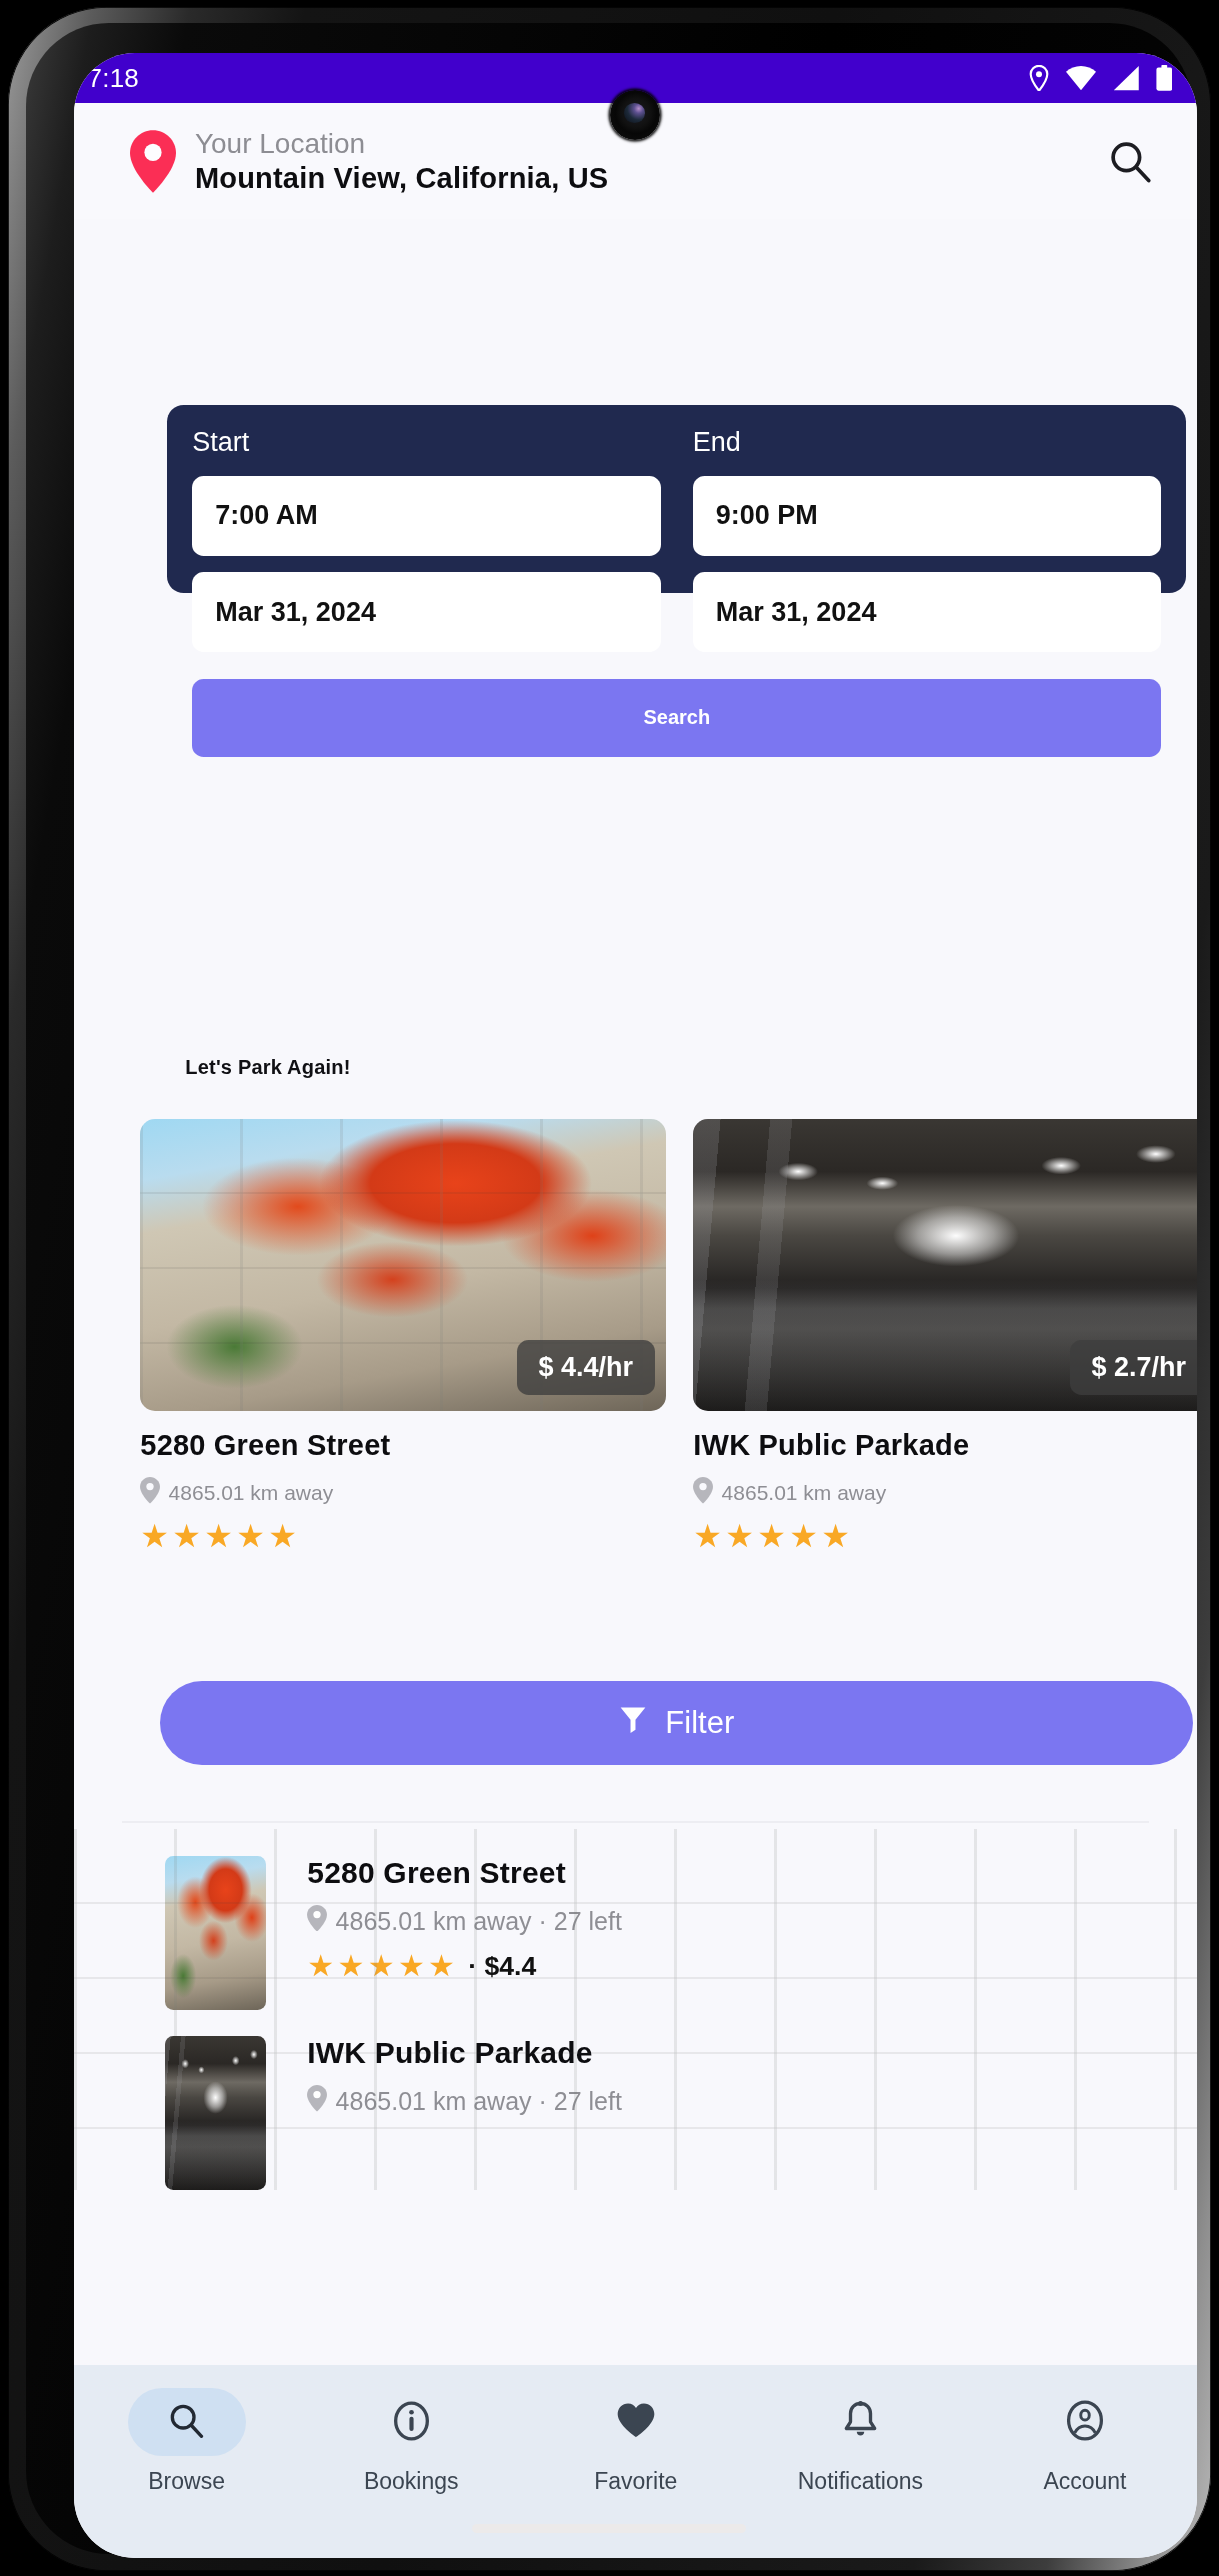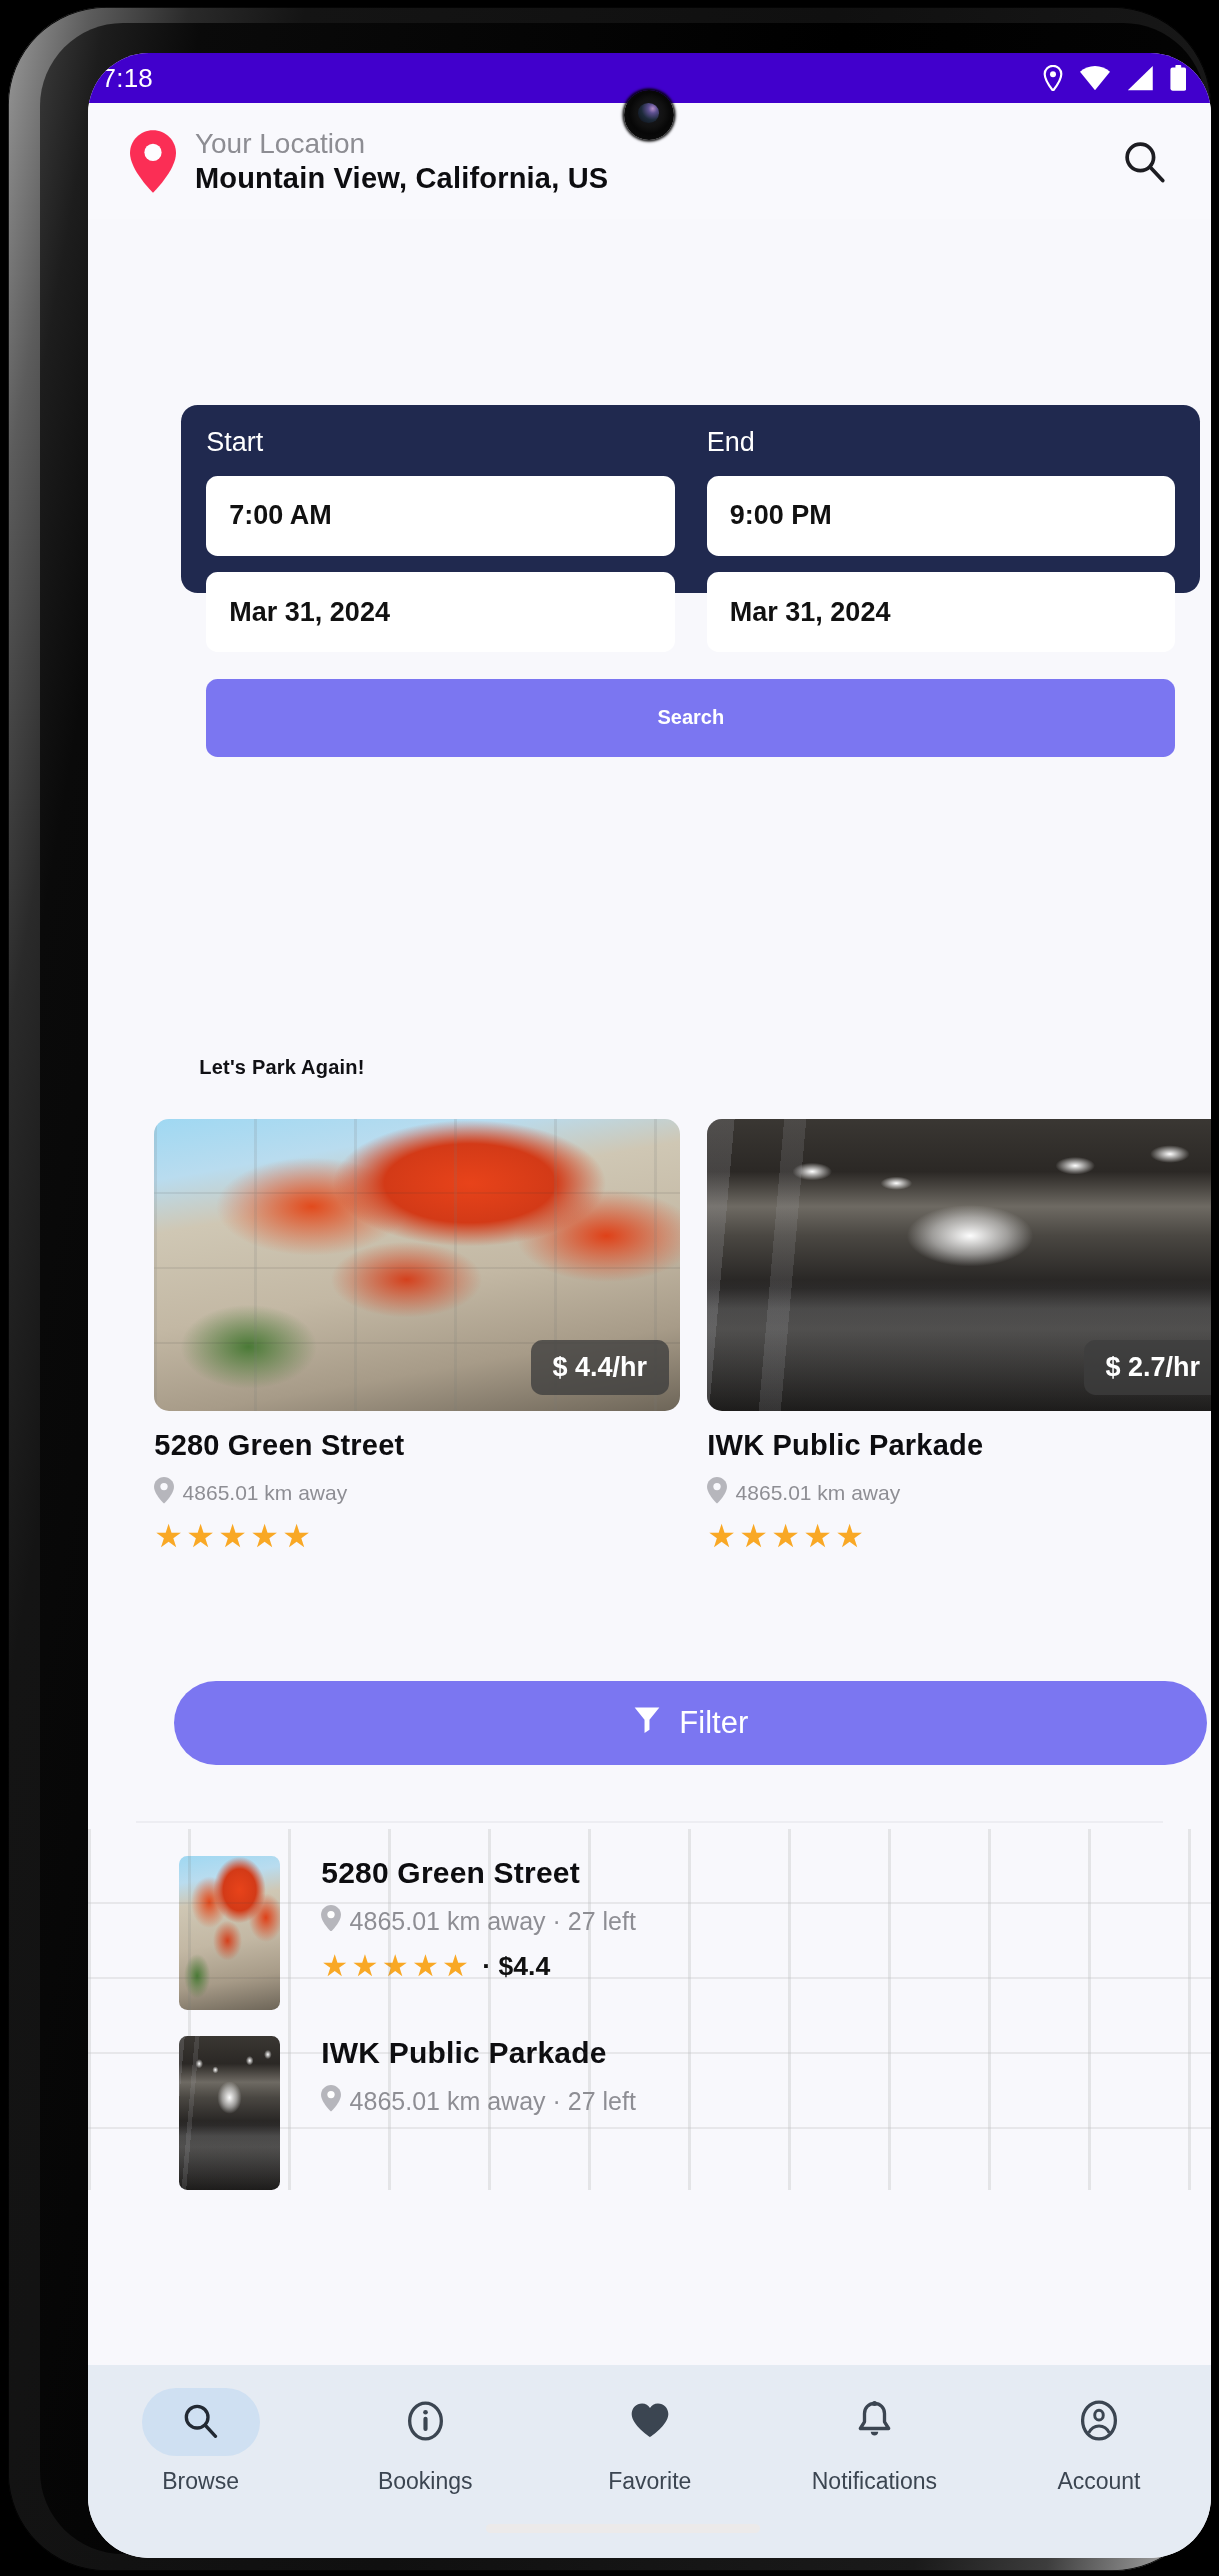--- a/index.html
+++ b/index.html
@@ -13,21 +13,21 @@
 
   
   .phone-frame {
     position: absolute; left: 8.3px; top: 6.6px;
     width: 1203px; height: 2564px;
     border-radius: 98px;
     background: linear-gradient(100deg,#9a9a9a 0%,#5c5c5c 5%,#2a2a2a 11%,#141414 18%,#101010 50%,#1a1a1a 82%,#3d3d3d 90%,#8e8e8e 96%,#b9b9b9 100%);
     box-shadow: 0 0 0 0.8px #000 inset;
   }
   .phone-frame-inner {
-    position: absolute; left: 32px; top: 16.6px;
+    position: absolute; left: 18px; top: 16.6px;
     width: 1166px; height: 2531px;
     border-radius: 83px;
     background: linear-gradient(100deg,#3a3a3a 0%,#1d1d1d 4%,#0a0a0a 10%,#000 50%,#060606 90%,#2e2e2e 97%,#555 100%);
   }
   .screen {
     position: absolute; left: 48px; top: 30px;
     width: 1123px; height: 2505px;
     border-radius: 61px;
     overflow: hidden;
     background: #f8f8fc;
@@ -53,21 +53,21 @@
     z-index: 6;
   }
   .camera::after {
     content:''; position:absolute; left:13.3px; top:12.4px; width:21.6px; height:20px; border-radius:50%;
     background: radial-gradient(circle at 70% 28%, #b58ec9 0%, #5d5090 22%, #1d2a3a 55%, #0a0d14 100%);
   }
 
   
   .loc-header {
     position: absolute; left: 0; top: 50px; width: 100%; height: 116px;
-    display: flex; align-items: center; padding: 0 38px 0 30px;
+    display: flex; align-items: center; padding: 0 38px 0 44px;
     background: #f9f9fd;
   }
   .loc-pin-wrap { width: 70px; display: flex; justify-content: center; }
   .loc-text { flex: 1; padding-left: 6.6px; }
   .loc-title { font-size: 28px; color: #8d8d93; line-height: 1.18; }
   .loc-value { font-size: 29px; color: #0d0d10; font-weight: bold; line-height: 1.25; letter-spacing:0.2px;}
   .search-icon-btn { width: 58px; display:flex; align-items:center; justify-content:center; }
 
   
   .search-card {

